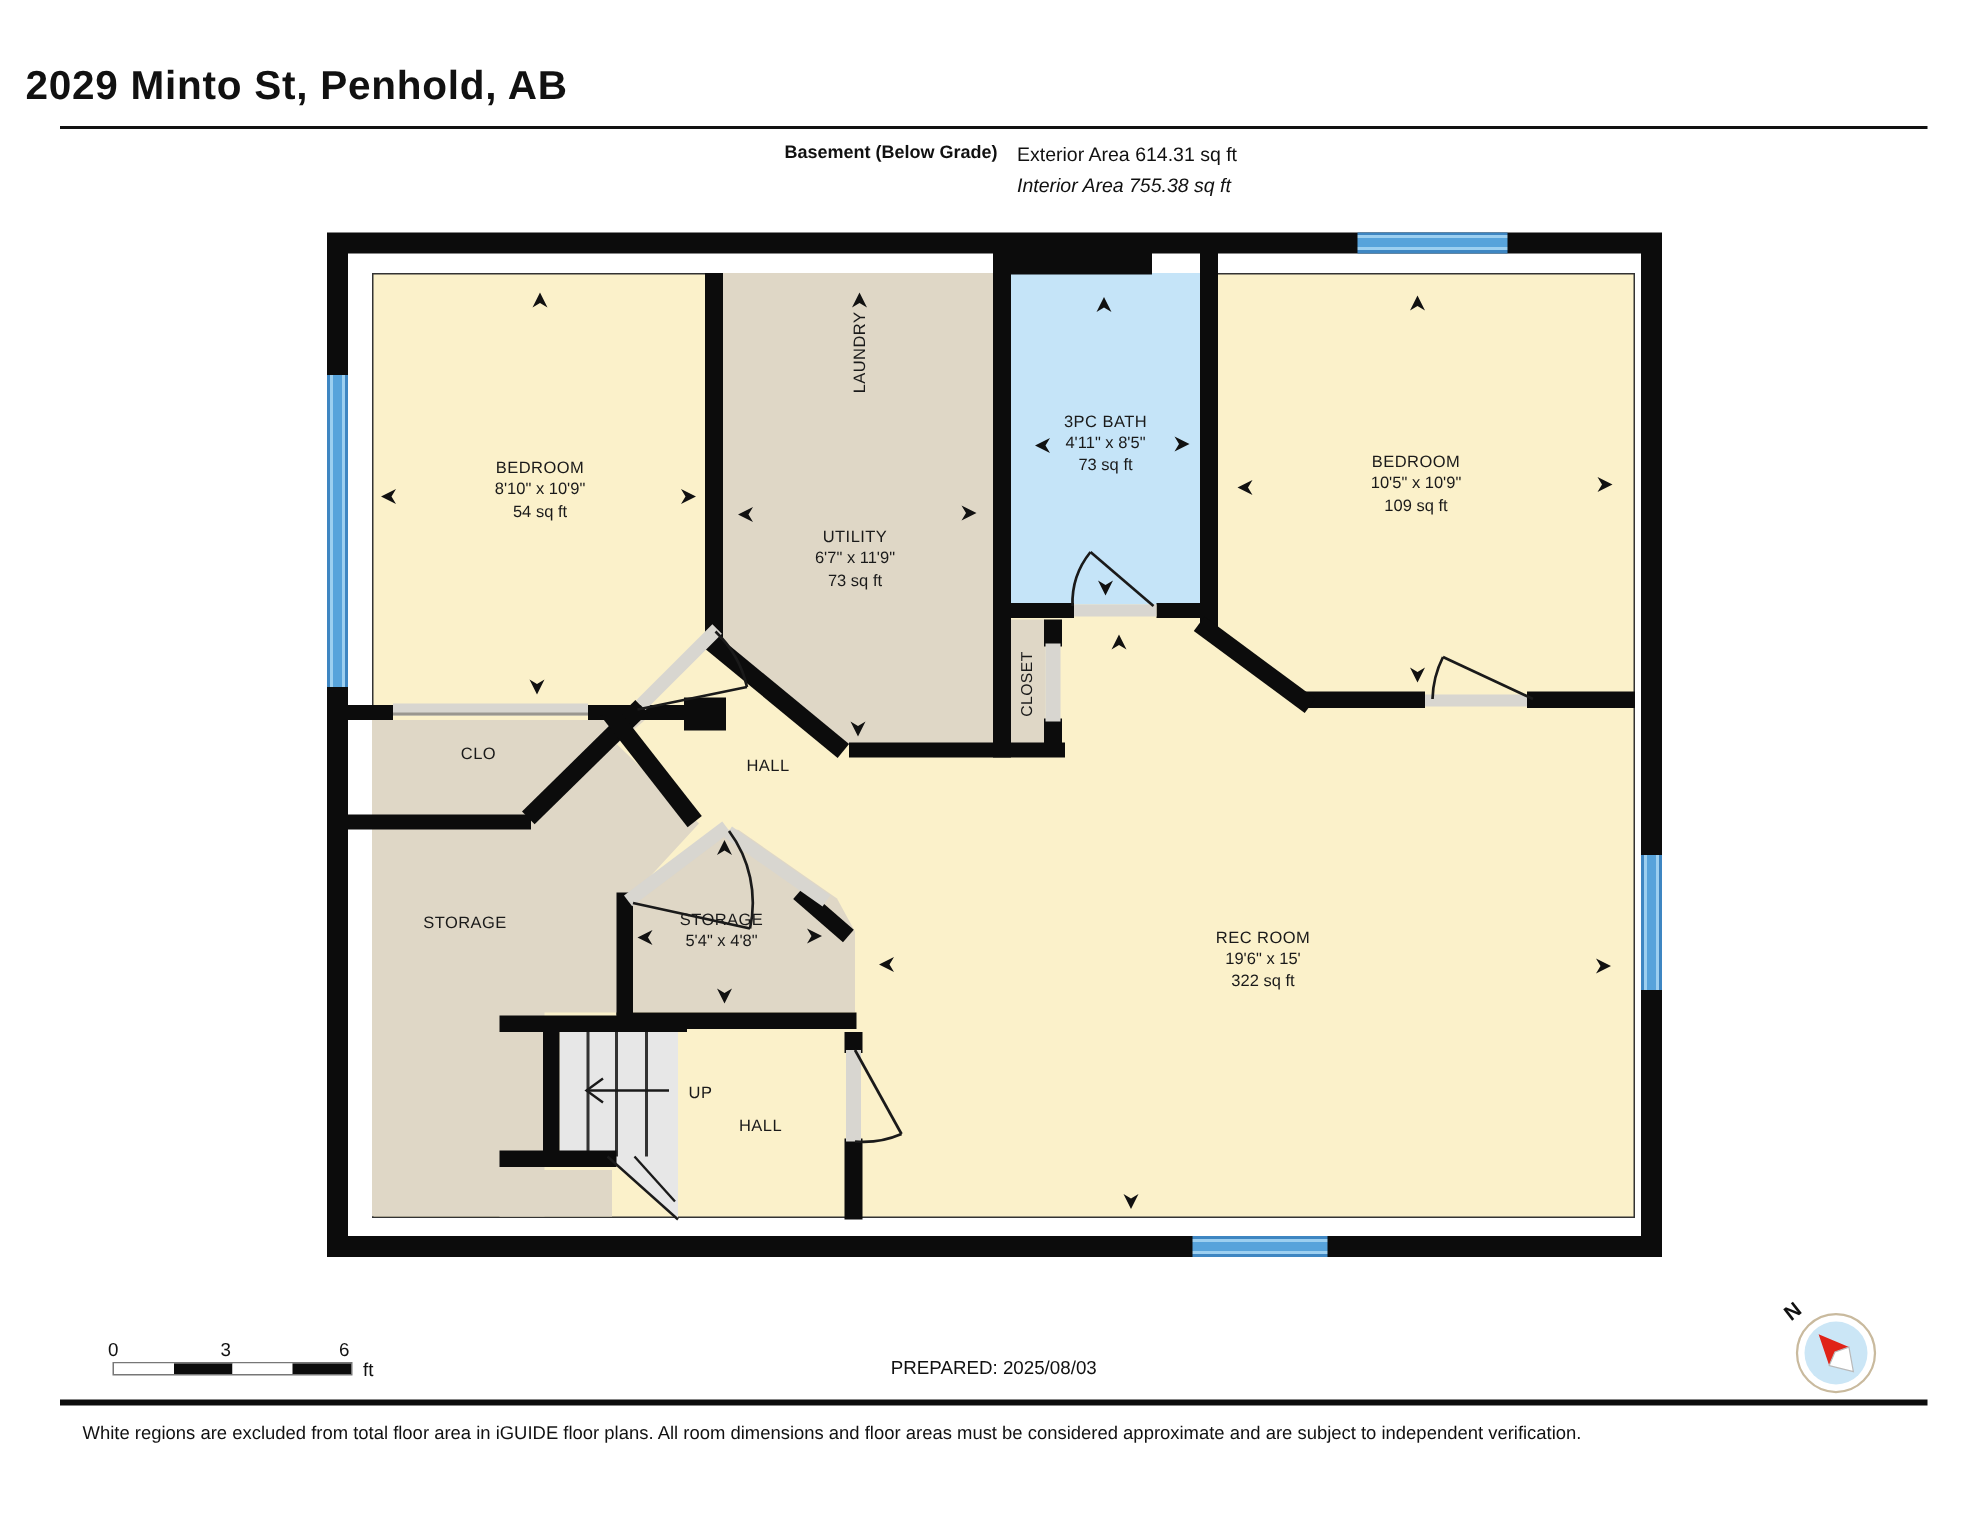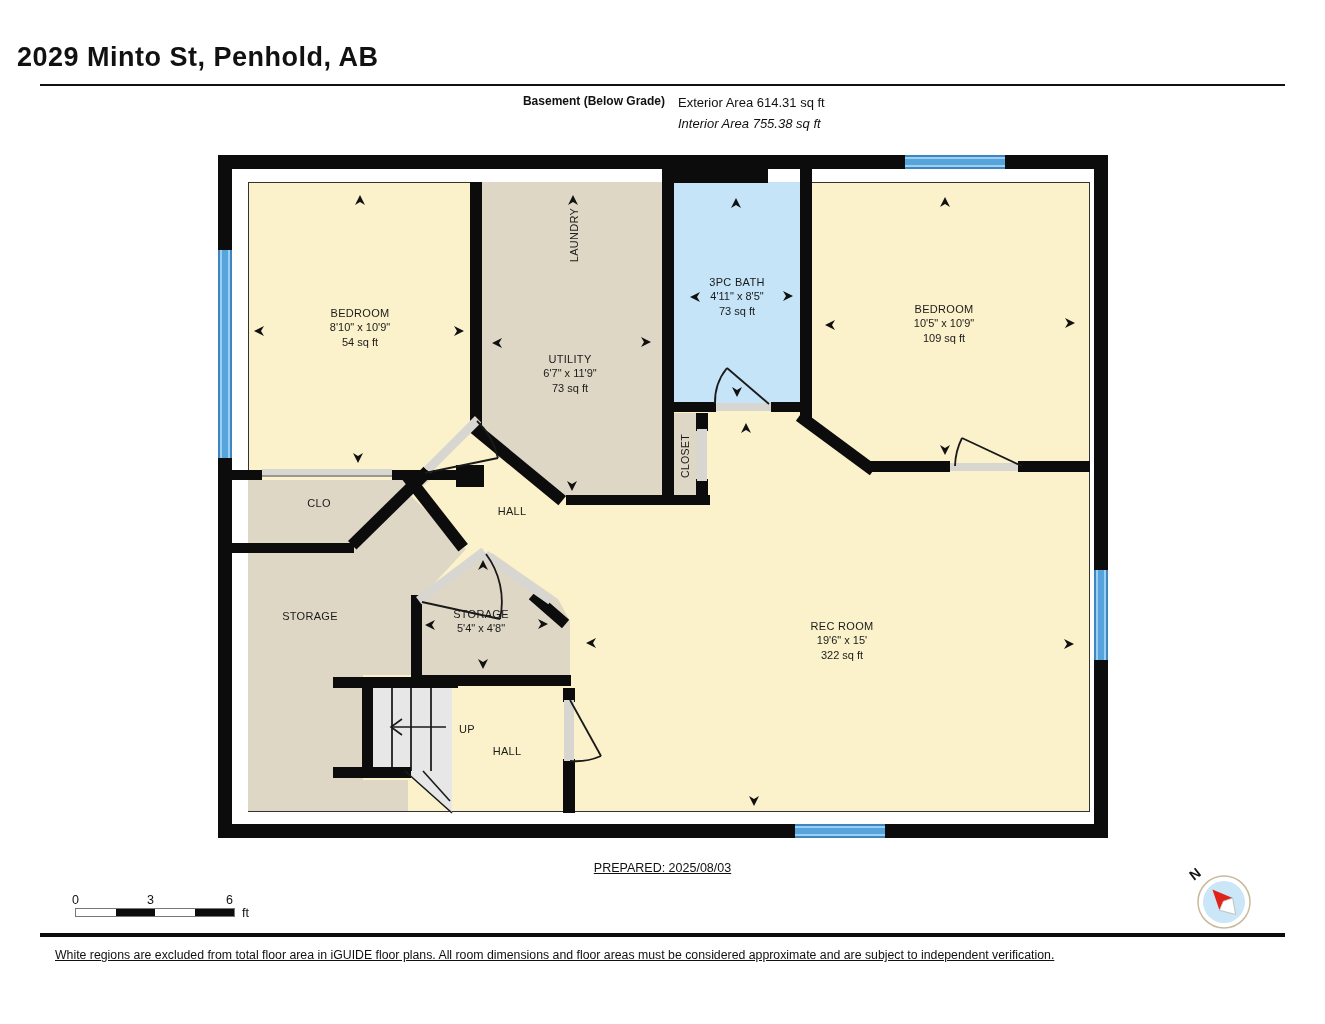--- a/index.html
+++ b/index.html
@@ -21,22 +21,22 @@
   .door{background:#D8D6D0;}
   .win{background:repeating-linear-gradient(to bottom,#3E86C2 0 2px,#9CCFF0 2px 4px,#57A3DB 4px 10px,#9CCFF0 10px 12px,#3E86C2 12px 14px);}
   .winv{background:repeating-linear-gradient(to right,#3E86C2 0 2px,#9CCFF0 2px 4px,#57A3DB 4px 10px,#9CCFF0 10px 12px,#3E86C2 12px 14px);}
   .rlabel{transform:translate(-50%,-50%);text-align:center;font-size:11px;line-height:1.3;white-space:nowrap;color:#1a1a1a;}
   .rlabel .nm{letter-spacing:.3px;}
   .vert{transform:translate(-50%,-50%) rotate(-90deg);}
   
   .ticks{font-size:12.5px;}
   .scalebar{left:75px;top:908px;width:160px;height:9px;border:1px solid #777;box-sizing:border-box;display:flex;}
   .scalebar div{flex:1;}
-  .prepared{top:861px;left:0;width:100%;text-align:center;font-size:12.5px;text-decoration:underline;}
-  .disclaimer{top:948px;left:55px;font-size:12.3px;text-decoration:underline;}
+  .prepared{top:905px;left:0;width:100%;text-align:center;font-size:12.5px;}
+  .disclaimer{top:948px;left:55px;font-size:12.3px;}
   .botrule{top:933px;left:40px;width:1245px;height:4px;background:#0c0c0c;}
 </style>
 </head>
 <body>
 
 <div class="abs title">2029 Minto St, Penhold, AB</div>
 <div class="abs hrule" style="top:84px;"></div>
 <div class="abs floorlabel" style="left:0;width:665px;text-align:right;">Basement (Below Grade)</div>
 <div class="abs areatext" style="left:678px;top:95px;">Exterior Area 614.31 sq ft</div>
 <div class="abs areatext" style="left:678px;top:116px;font-style:italic;">Interior Area 755.38 sq ft</div>

